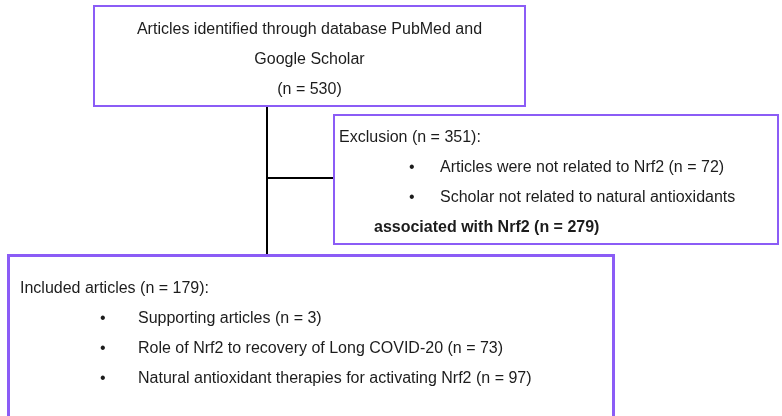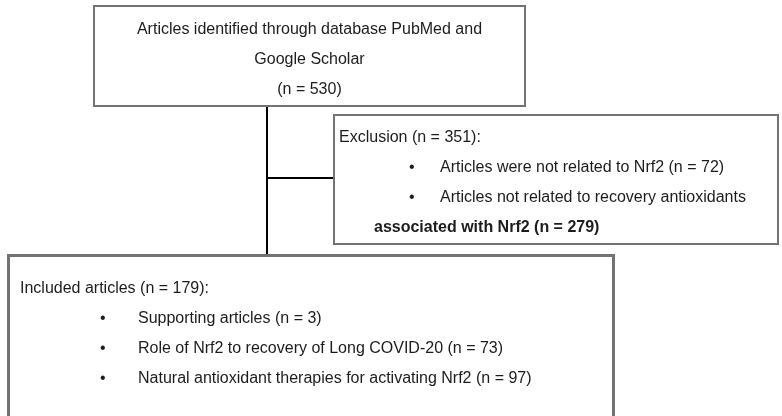--- a/index.html
+++ b/index.html
@@ -9,21 +9,21 @@
     height: 416px;
     background: #ffffff;
     font-family: "Liberation Sans", sans-serif;
     font-size: 16px;
     color: #1c1c1c;
     overflow: hidden;
   }
   .box {
     position: absolute;
     background: #ffffff;
-    border: 2px solid #737373;
+    border: 2px solid #8b5cf6;
     box-sizing: border-box;
   }
   .box-identification {
     left: 93px; top: 5px; width: 433px; height: 102px;
     padding-top: 7px;
     text-align: center;
   }
   .box-exclusion {
     left: 333px; top: 114px; width: 446px; height: 131px;
     padding-top: 6px;
@@ -65,21 +65,21 @@
   </div>
 
   <div class="box box-exclusion">
     <div class="line header">Exclusion (n = 351):</div>
     <div class="line bullet-line">
       <span class="dot">•</span>
       <span>Articles were not related to Nrf2 (n = 72)</span>
     </div>
     <div class="line bullet-line">
       <span class="dot">•</span>
-      <span>Articles not related to recovery antioxidants</span>
+      <span>Scholar not related to natural antioxidants</span>
     </div>
     <div class="line continuation">associated with Nrf2 (n = 279)</div>
   </div>
 
   <div class="box box-included">
     <div class="line header">Included articles (n = 179):</div>
     <div class="line bullet-line">
       <span class="dot">•</span>
       <span>Supporting articles (n = 3)</span>
     </div>

